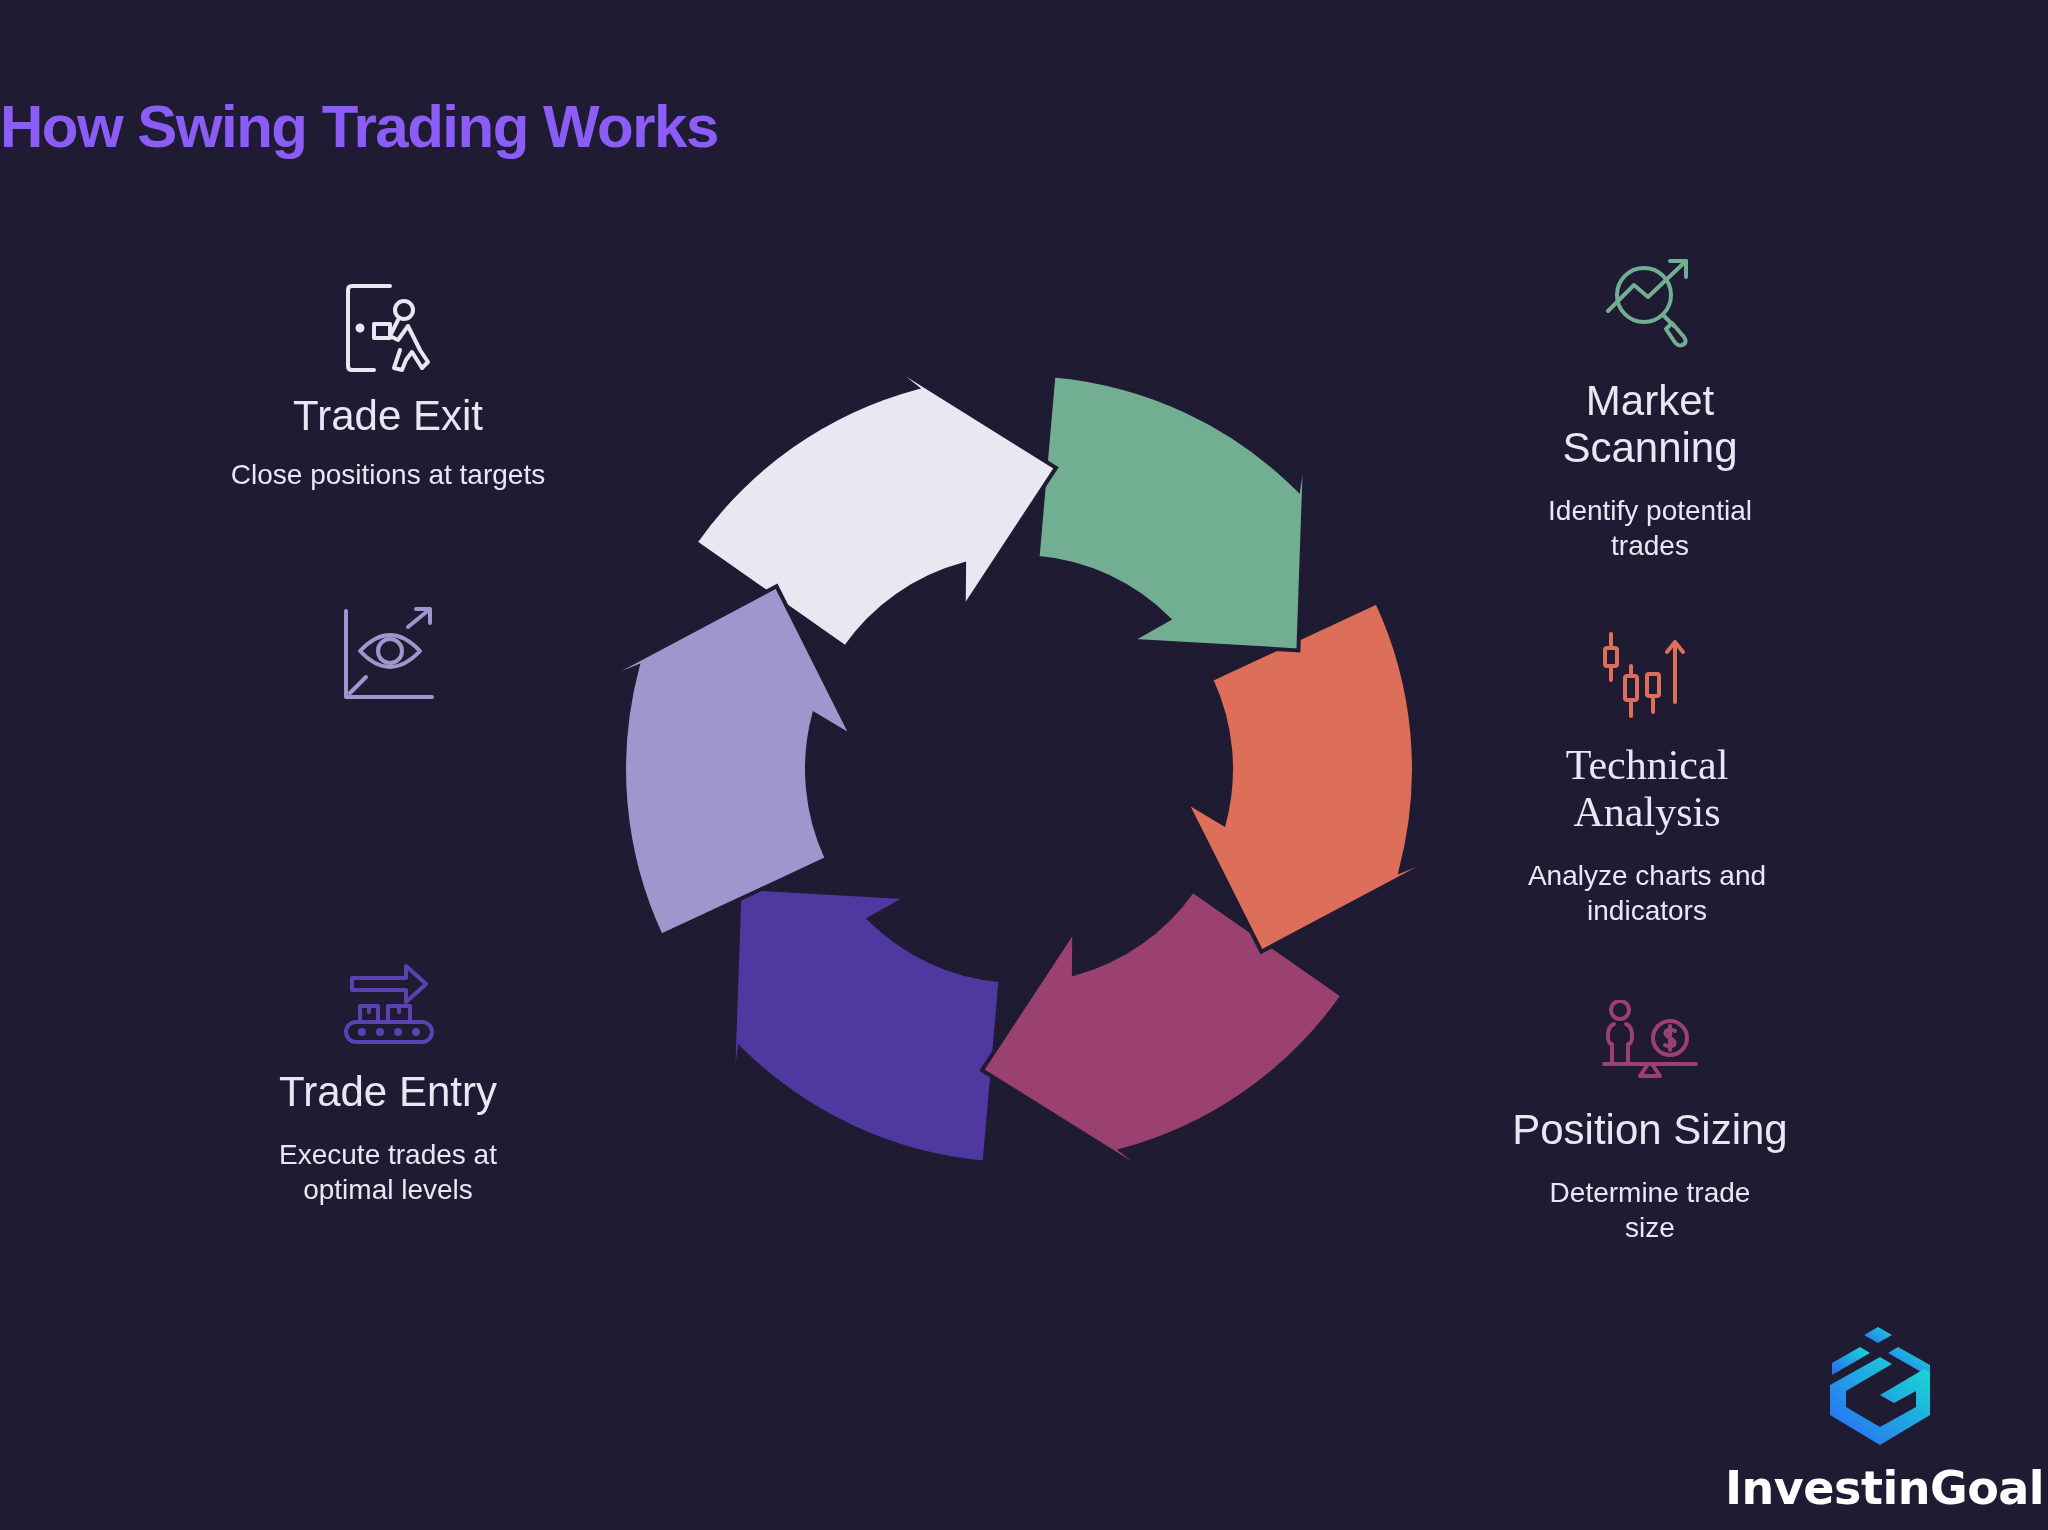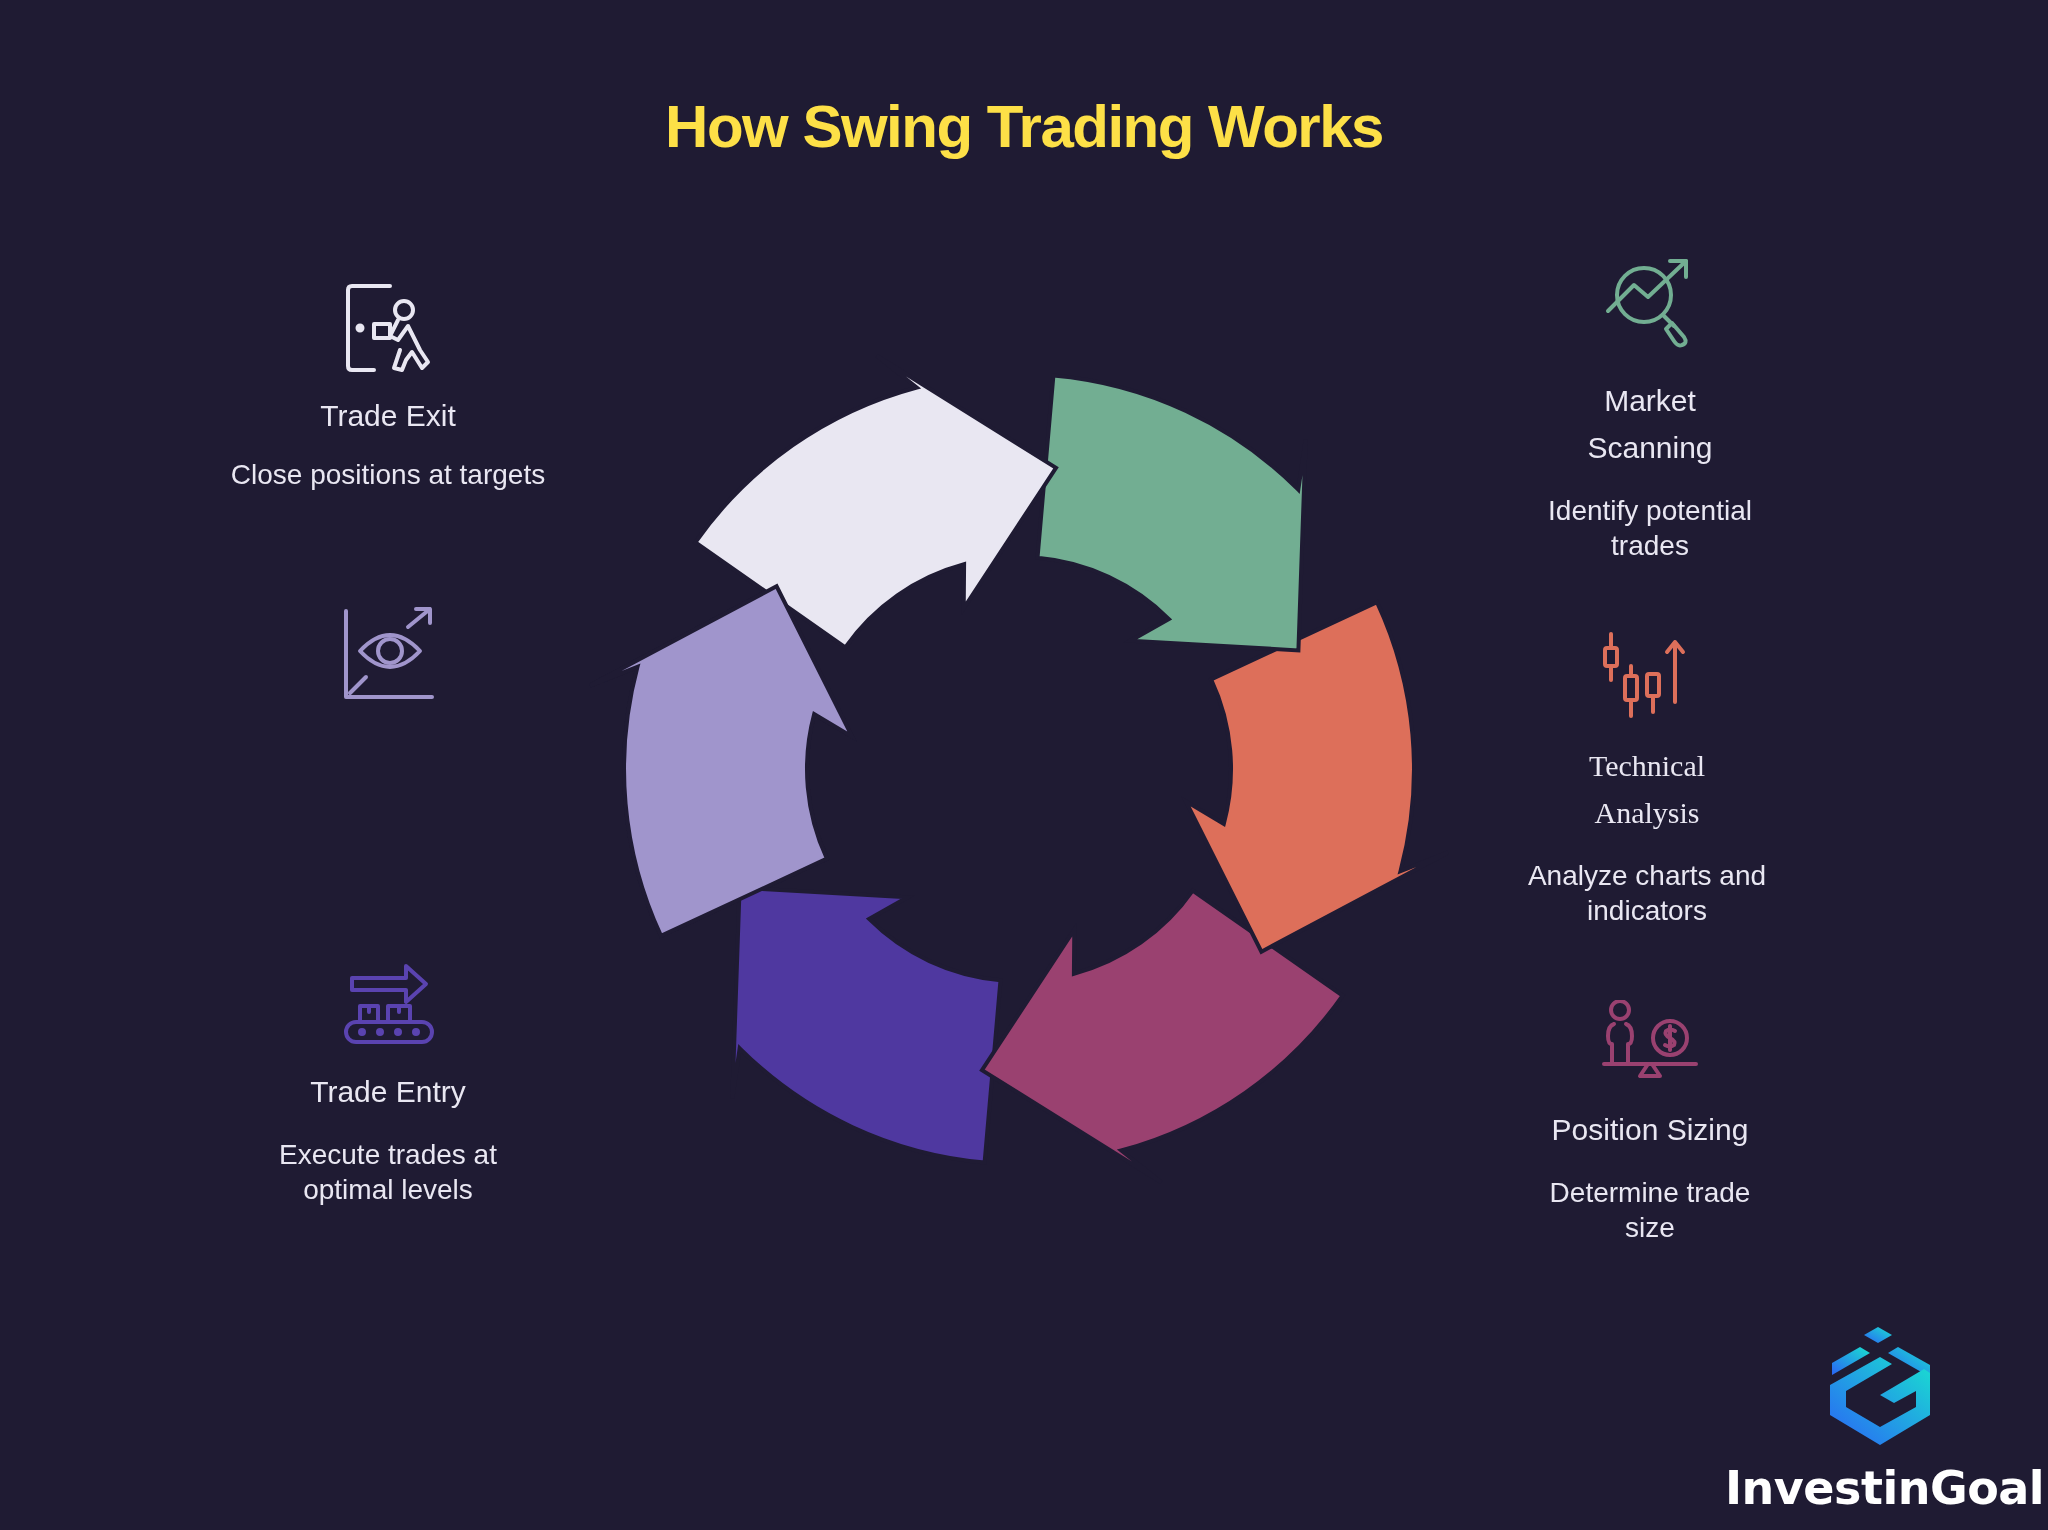--- a/index.html
+++ b/index.html
@@ -1,21 +1,21 @@
 <!DOCTYPE html>
 <html><head>
 <meta charset="utf-8">
 <style>
   html,body{margin:0;padding:0;}
   body{width:2048px;height:1530px;background:#1f1b33;position:relative;overflow:hidden;font-family:"Liberation Sans","DejaVu Sans",sans-serif;color:#e9e7f2;}
-  .title{position:absolute;left:0;width:2048px;top:92px;text-align:center;font-size:60px;font-weight:bold;letter-spacing:-1.5px;color:#fde047;font-family:"Liberation Sans",sans-serif;}
+  .title{position:absolute;left:0;width:2048px;top:92px;text-align:left;font-size:60px;font-weight:bold;letter-spacing:-1.5px;color:#8b5cf6;font-family:"Liberation Sans",sans-serif;}
   .ring{position:absolute;left:0;top:0;}
   .step{position:absolute;width:340px;text-align:center;}
   .step .icon{display:block;margin:0 auto;}
-  .step .name{font-size:30px;line-height:47px;color:#e9e7f2;margin-top:14px;}
+  .step .name{font-size:42px;line-height:47px;color:#e9e7f2;margin-top:14px;}
   .step .desc{font-size:28px;line-height:35px;color:#e9e7f2;margin-top:18px;}
   .logo{position:absolute;left:1725px;top:1325px;width:310px;text-align:center;}
   .logo .wordmark{font-family:"DejaVu Sans",sans-serif;font-weight:bold;font-size:46px;color:#ffffff;letter-spacing:-0.5px;margin-top:6px;}
 </style>
 </head>
 <body>
 
 <div class="title">How Swing Trading Works</div>
 
 <svg class="ring" width="2048" height="1530" viewBox="0 0 2048 1530" id="ring-svg">

